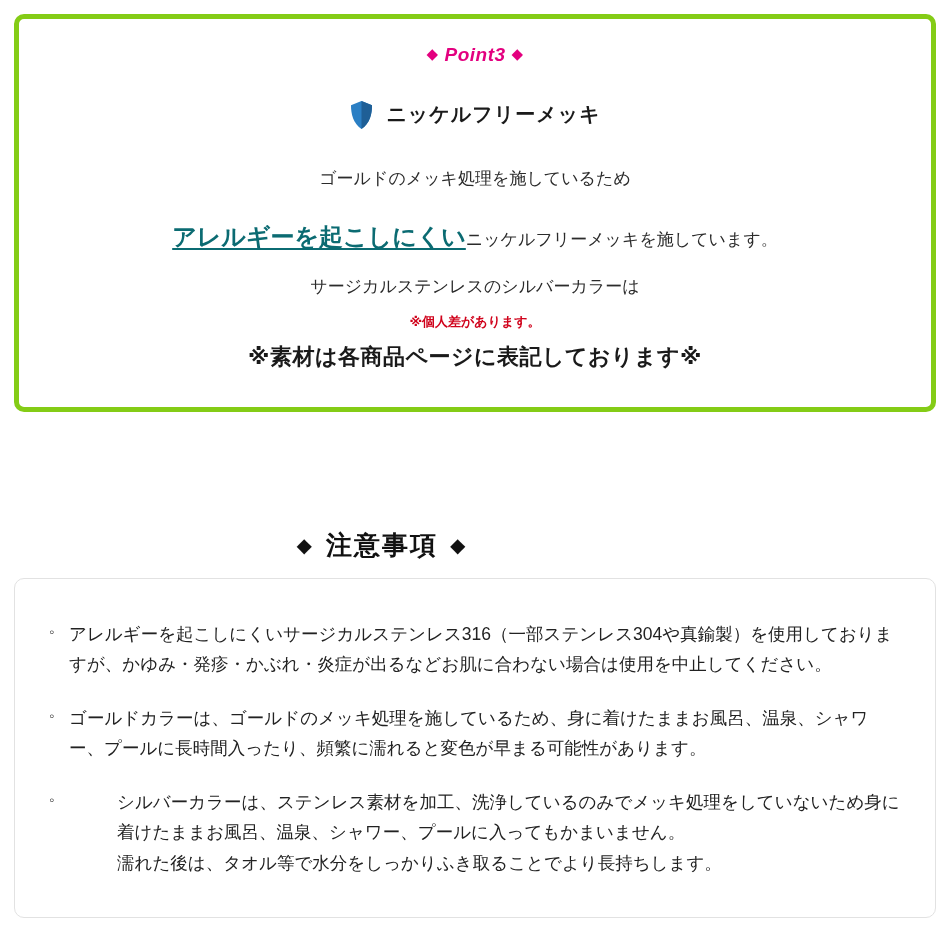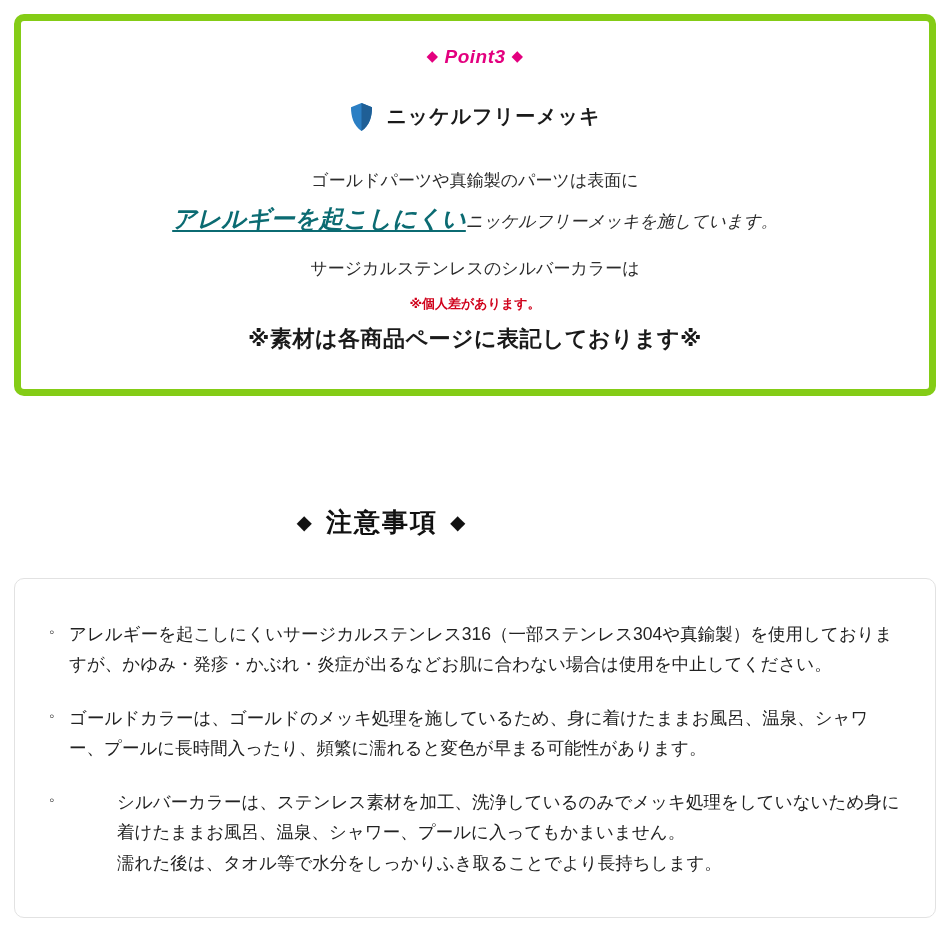--- a/index.html
+++ b/index.html
@@ -21,21 +21,21 @@
     box-sizing: border-box;
   }
 
   
   .point-card {
     position: absolute;
     left: 14px;
     top: 14px;
     width: 922px;
     box-sizing: border-box;
-    border: 7px solid #84cc16;
+    border: 5px solid #84cc16;
     border-radius: 10px;
     background: #ffffff;
     padding: 26px 20px 30px 20px;
   }
   .point-label {
     text-align: center;
     color: #e3007f;
     font-weight: bold;
     font-style: italic;
     font-size: 19px;
@@ -98,21 +98,21 @@
     font-weight: bold;
     color: #1a1a1a;
     margin-top: 4px;
     letter-spacing: 0.5px;
   }
 
   
   .caution-title {
     position: absolute;
     left: 0;
-    top: 483px;
+    top: 506px;
     width: 764px;
     text-align: center;
     font-size: 26px;
     font-weight: bold;
     color: #111111;
     letter-spacing: 2px;
   }
   .caution-title .diamond {
     font-size: 20px;
     margin: 0 12px;
@@ -171,22 +171,22 @@
       <span class="shield-icon">
         <svg width="25" height="30" viewBox="0 0 25 30" xmlns="http://www.w3.org/2000/svg">
           <path d="M12.5 1 L23 5.2 C23 14 21 23 12.5 29 C4 23 2 14 2 5.2 Z" fill="#2b7fc4"></path>
           <path d="M12.5 1 L23 5.2 C23 14 21 23 12.5 29 Z" fill="#1f5f96"></path>
         </svg>
       </span>
       <span>ニッケルフリーメッキ</span>
     </div>
 
     <div class="point-body">
-      <div>ゴールドパーツや真鍮製のパーツは表面に</div>
-      <div style="margin-top:2px;font-style:italic;">
+      <div>ゴールドのメッキ処理を施しているため</div>
+      <div style="margin-top:22px;">
         <span class="line-emph">アレルギーを起こしにくい</span><span class="line-emph-rest">ニッケルフリーメッキを施しています。</span>
       </div>
       <div style="margin-top:14px;">サージカルステンレスのシルバーカラーは</div>
       <div class="note-red">※個人差があります。</div>
       <div class="note-strong">※素材は各商品ページに表記しております※</div>
     </div>
 
   </section>
 
   <h2 class="caution-title">

